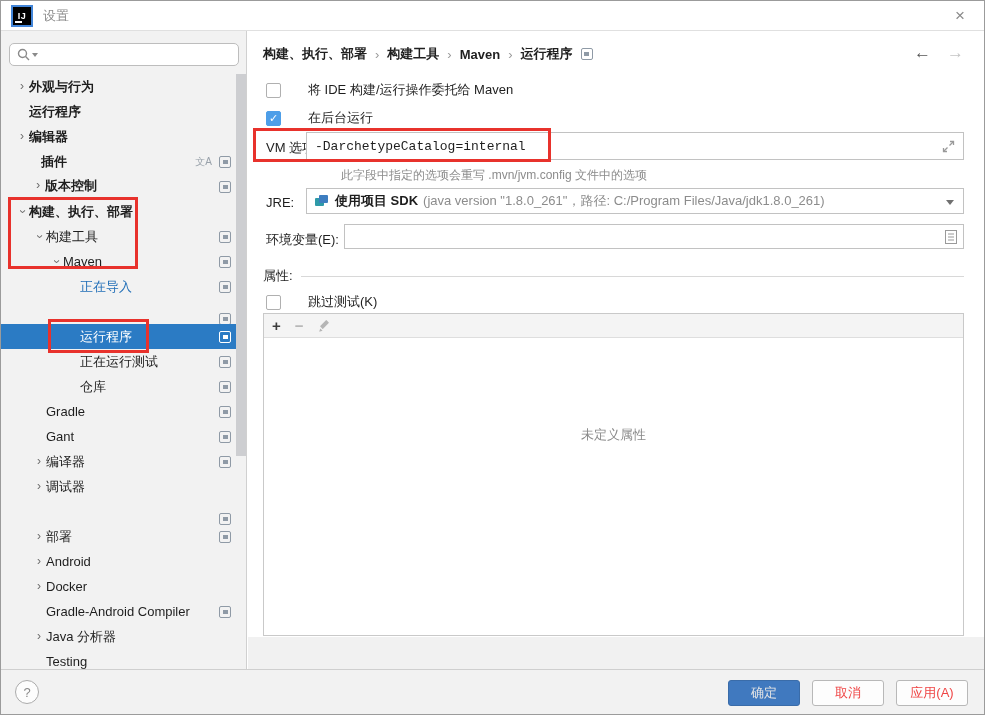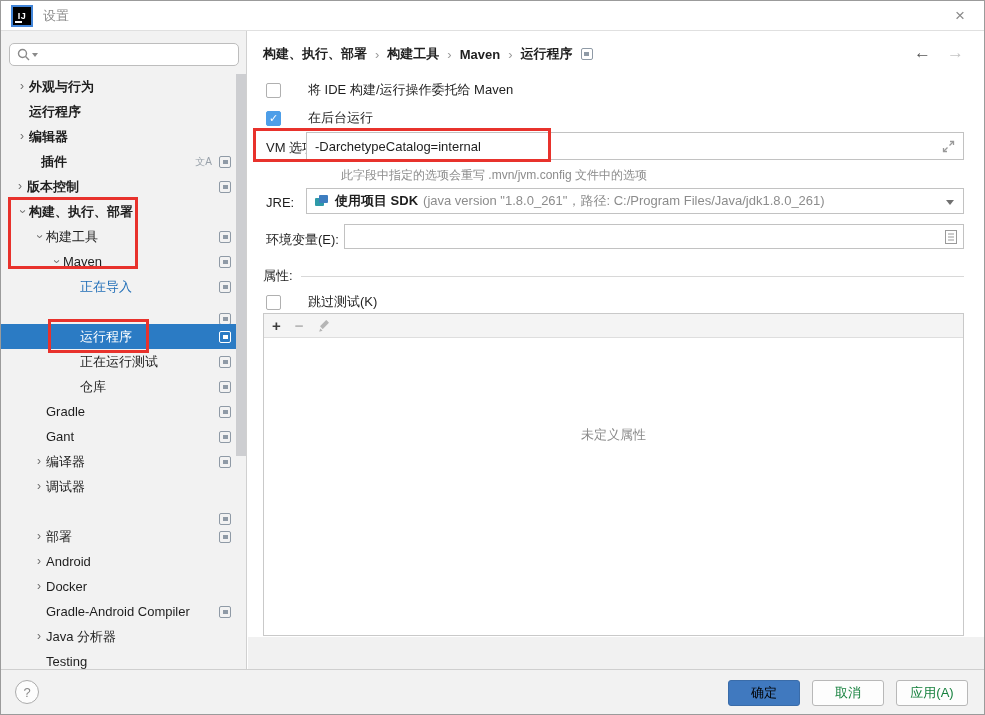--- a/index.html
+++ b/index.html
@@ -46,21 +46,21 @@
 
   .checkbox { width:15px; height:15px; border:1px solid #b0b0b0; border-radius:2px; background:#fff; flex:0 0 15px; display:flex; align-items:center; justify-content:center; cursor:pointer; }
   .checkbox.checked { background:#4d9ee8; border-color:#4d9ee8; color:#fff; font-size:11px; font-weight:bold; }
   .cb-row { position:absolute; left:18px; display:flex; align-items:center; gap:27px; font-size:13px; color:#1e1e1e; }
   #cb-delegate { top:50px; }
   #cb-background { top:78px; }
 
   .field-label { position:absolute; left:18px; font-size:13px; color:#1e1e1e; }
   #vm-label { top:108px; }
   #vm-input { position:absolute; left:58px; top:101px; width:658px; height:28px; border:1px solid #c2c2c2; background:#fff; display:flex; align-items:center; padding:0 8px; }
-  #vm-value { font-family:Liberation Sans, sans-serif; font-size:13px; color:#1e1e1e; }
+  #vm-value { font-family:Liberation Mono, monospace; font-size:13px; color:#1e1e1e; }
   #vm-expand { margin-left:auto; cursor:pointer; display:flex; }
   #vm-hint { position:absolute; left:93px; top:136px; font-size:12px; color:#8c8c8c; }
 
   #jre-label { top:164px; }
   #jre-select { position:absolute; left:58px; top:157px; width:658px; height:26px; border:1px solid #c2c2c2; background:#fff; display:flex; align-items:center; padding:0 26px 0 7px; cursor:pointer; }
   #jre-icon { margin-right:6px; flex:0 0 auto; }
   #jre-main { font-size:13px; font-weight:bold; color:#1e1e1e; white-space:nowrap; }
   #jre-detail { font-size:13px; color:#8c8c8c; margin-left:5px; white-space:nowrap; overflow:hidden; }
   #jre-caret { position:absolute; right:9px; top:11px; width:0; height:0; border-left:4px solid transparent; border-right:4px solid transparent; border-top:5px solid #707070; }
 
@@ -82,22 +82,22 @@
   #tb-edit { display:flex; align-items:center; }
   #props-empty { position:absolute; left:0; top:112px; width:100%; text-align:center; font-size:13px; color:#8a8a8a; }
 
   #content-bottom-strip { position:absolute; left:0; top:606px; width:738px; height:32px; background:#f1f1f1; }
 
   
   #footer { position:absolute; left:0; top:668px; width:985px; height:46px; background:#f2f2f2; border-top:1px solid #cfcfcf; display:flex; align-items:center; }
   #help-btn { position:absolute; left:14px; top:10px; width:24px; height:24px; border:1px solid #ababab; border-radius:50%; background:#fdfdfd; color:#8a8a8a; font-size:13px; display:flex; align-items:center; justify-content:center; cursor:pointer; }
   #footer-buttons { position:absolute; right:18px; top:10px; display:flex; gap:12px; }
   .btn { min-width:72px; height:26px; border-radius:3px; font-size:13px; display:flex; align-items:center; justify-content:center; padding:0 12px; cursor:pointer; }
-  .btn.primary { background:#4079bf; border:1px solid #3a6ca9; color:#000000; }
-  .btn.secondary { background:#fdfdfd; border:1px solid #b8b8b8; color:#15803d; }
+  .btn.primary { background:#4079bf; border:1px solid #3a6ca9; color:#e5e5e5; }
+  .btn.secondary { background:#fdfdfd; border:1px solid #b8b8b8; color:#ef4444; }
 
   
   .anno { position:absolute; border:3px solid #e8322c; z-index:50; pointer-events:none; }
   #anno-tree { left:7px; top:196px; width:130px; height:72px; }
   #anno-runner { left:47px; top:318px; width:101px; height:34px; }
   #anno-vm { left:252px; top:127px; width:298px; height:34px; }
 </style>
 </head>
 <body>
 
@@ -145,21 +145,21 @@
         <div class="tree-row bold" style="padding-left: 14px; margin-left: 12px;">
       <span class="chev"></span>
       <span class="lbl">插件</span>
       <span class="row-icons">
         <span class="translate">文A</span>
         <span class="ext">
               <span class="ext-in"></span>
             </span>
       </span>
     </div>
-        <div class="tree-row bold" style="padding-left: 12px;">
+        <div class="tree-row bold" style="padding-left: 30px; font-family: Liberation Mono, monospace;">
       <span class="chev right"></span>
       <span class="lbl">版本控制</span>
       <span class="row-icons">
 
         <span class="ext">
               <span class="ext-in"></span>
             </span>
       </span>
     </div>
         <div class="tree-row bold" style="padding-left: 14px;">

